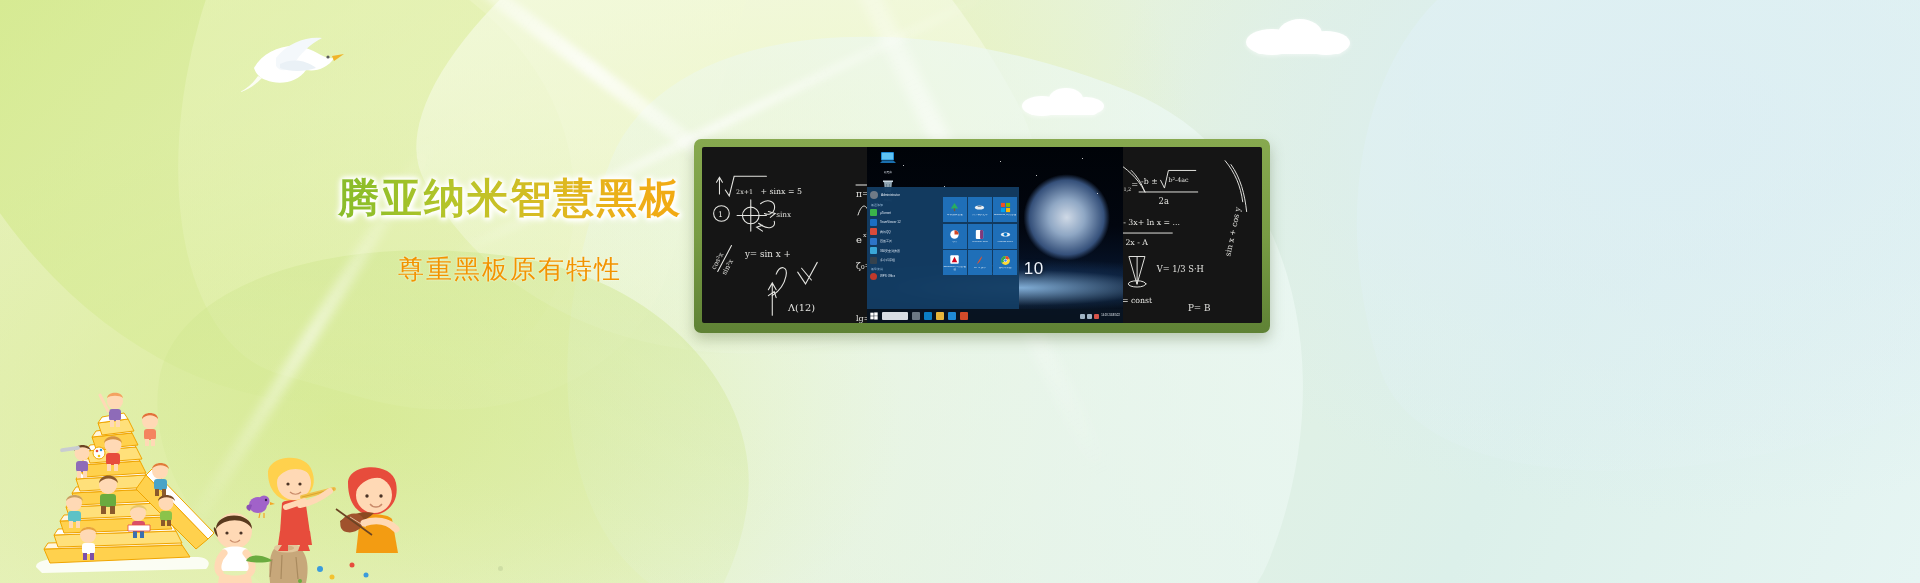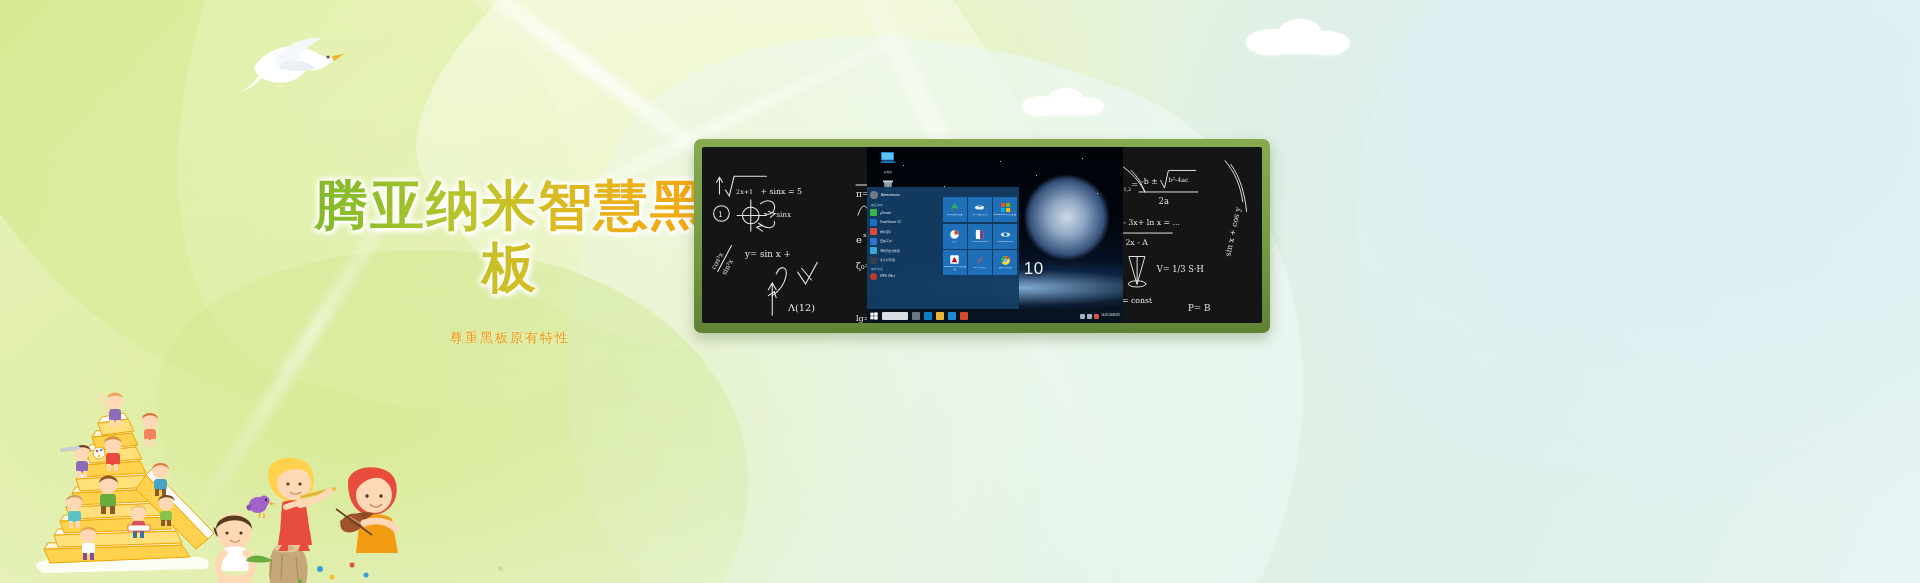--- a/index.html
+++ b/index.html
@@ -84,30 +84,30 @@
   .cloud { filter: drop-shadow(0 1px 2px rgba(255,255,255,.6)); }
   #cloud-1 { left: 1238px; top: 14px; width: 120px; height: 44px; }
   #cloud-2 { left: 1016px; top: 84px; width: 92px; height: 34px; }
 
   
   #text-block {
     position: absolute; left: 300px; top: 175px; width: 420px;
     text-align: center;
   }
   #page-title {
-    font-size: 54px; font-weight: bold; letter-spacing: 2px;
+    font-size: 41px; font-weight: bold; letter-spacing: 2px;
     line-height: 1.15;
     background: linear-gradient(100deg, #7fb82b 0%, #92bf2a 18%, #b9c52a 38%, #d9bb23 58%, #eeae17 78%, #f5a60f 100%);
     -webkit-background-clip: text; background-clip: text;
     color: transparent; -webkit-text-fill-color: transparent;
     filter: drop-shadow(0 0 2px #fff) drop-shadow(0 0 3px #fff) drop-shadow(1px 1px 1px rgba(255,255,255,.95));
     font-family: Liberation Serif, serif;
   }
   .subtitle {
-    font-size: 13px; color: #f29400; letter-spacing: 2px;
+    font-size: 26px; color: #f29400; letter-spacing: 2px;
     font-family: Liberation Serif, serif;
     text-shadow: 0 0 2px rgba(255,255,255,.9);
   }
   #subtitle-1 { margin-top: 30px; }
   #subtitle-2 { margin-top: 18px; }
 
   
   #device {
     position: absolute; left: 694px; top: 139px;
     width: 576px; height: 194px;

